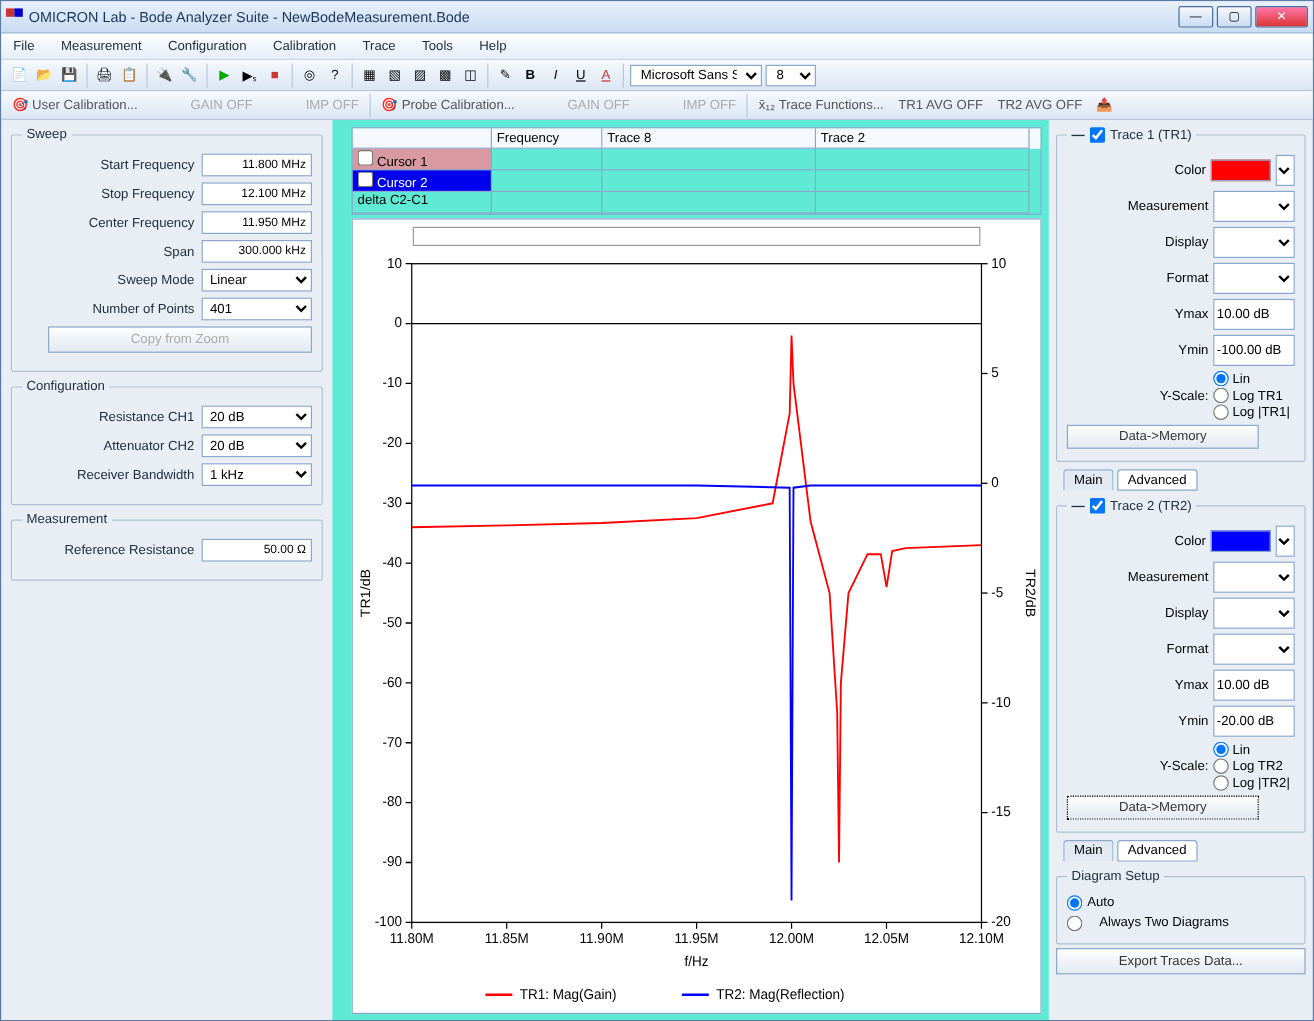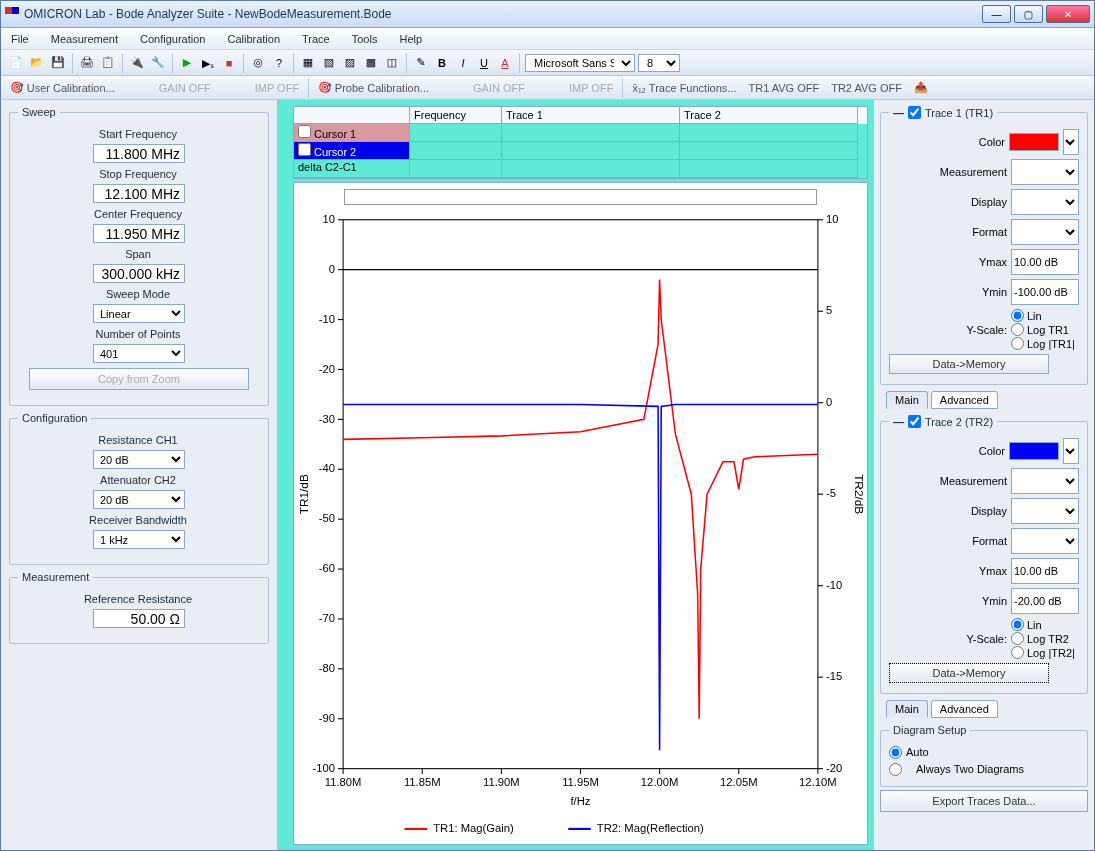--- a/index.html
+++ b/index.html
@@ -20,23 +20,23 @@
 .toolbar2 { height: 24px; background: linear-gradient(#f6f9fd,#dbe6f3); display:flex; align-items:center; padding: 0 6px; gap:6px; border-bottom:1px solid #b8c8dc; font-size:11px; color:#555;}
 .tb2-item { padding: 2px 3px; display: flex; align-items: center; gap: 3px; }
 .tb2-sep { width:1px; height:20px; background:#b8c8dc;}
 .dim { color:#aaa;margin-left:32px;}
 .main { display:flex; height: 751px; }
 .left { width: 276px; padding: 6px 8px; display:flex; flex-direction:column; gap: 6px;}
 .center { flex:1; display:flex; flex-direction:column; padding: 4px 0 4px 16px; background:#5eead4;}
 .right { width: 220px; padding: 6px 6px; display:flex; flex-direction:column; gap:3px;}
 fieldset { border: 1px solid #b0c0d4; border-radius: 2px; padding: 10px 8px 10px 8px; background: transparent;}
 legend { padding: 0 4px; color: #203040; font-size:11px;}
-.row { display:flex; align-items:center; margin-bottom: 5px; gap: 4px; justify-content: flex-end; flex-direction: column;}
+.row { display:flex; align-items:center; margin-bottom: 5px; gap: 4px; justify-content: flex-end;}
 .row label { flex:0 0 auto; text-align:right; padding-right:2px; color:#203040;}
-.row input[type=text] { border:1px solid #8aa8cc; background:#fff; height:19px; padding: 0 4px; text-align:right; width: 92px; font-size:14px;}
+.row input[type=text] { border:1px solid #8aa8cc; background:#fff; height:19px; padding: 0 4px; text-align:right; width: 92px; font-size:10px;}
 .row select { border:1px solid #8aa8cc; background:#fff; height:19px; padding: 0 2px; width: 92px; font-size:11px;}
 .btn { border:1px solid #8aa8cc; background: linear-gradient(#fdfefe,#e2e9f2); height: 22px; width:100%; color:#333;}
 .btn:disabled { color:#aaa;}
 .btn.small { width: 160px; height:20px;}
 .cursor-table { display:flex; flex-direction:column; border:1px solid #8aa8cc; margin: 2px 6px 3px 0;}
 .ct-head { display:flex; background:#f5f8fc;}
 .ct-head > div { border-right:1px solid #8aa8cc; border-bottom:1px solid #8aa8cc; padding:2px 4px; font-size:11px;}
 .ct-row { display:flex;}
 .ct-row > div { border-right:1px solid #8aa8cc; border-bottom:1px solid #8aa8cc; padding:1px 4px; font-size:11px; height:18px;}
 .ct-c0 { width:116px;}
@@ -197,21 +197,21 @@
           <input type="text" value="50.00 Ω" style="">
         </div>
     </fieldset>
   </div>
 
   <div class="center">
     <div class="cursor-table">
       <div class="ct-head">
         <div class="ct-c0"></div>
         <div class="ct-c1">Frequency</div>
-        <div class="ct-c2">Trace 1</div>
+        <div class="ct-c2">Trace 8</div>
         <div class="ct-c3">Trace 2</div>
       </div>
       <div class="ct-row">
           <div class="ct-c0 c1bg"><input type="checkbox" style=""> <span>Cursor 1</span></div>
           <div class="ct-c1"></div>
           <div class="ct-c2"></div>
           <div class="ct-c3"></div>
         </div>
       <div class="ct-row">
           <div class="ct-c0 c2bg"><input type="checkbox" style=""> <span>Cursor 2</span></div>

